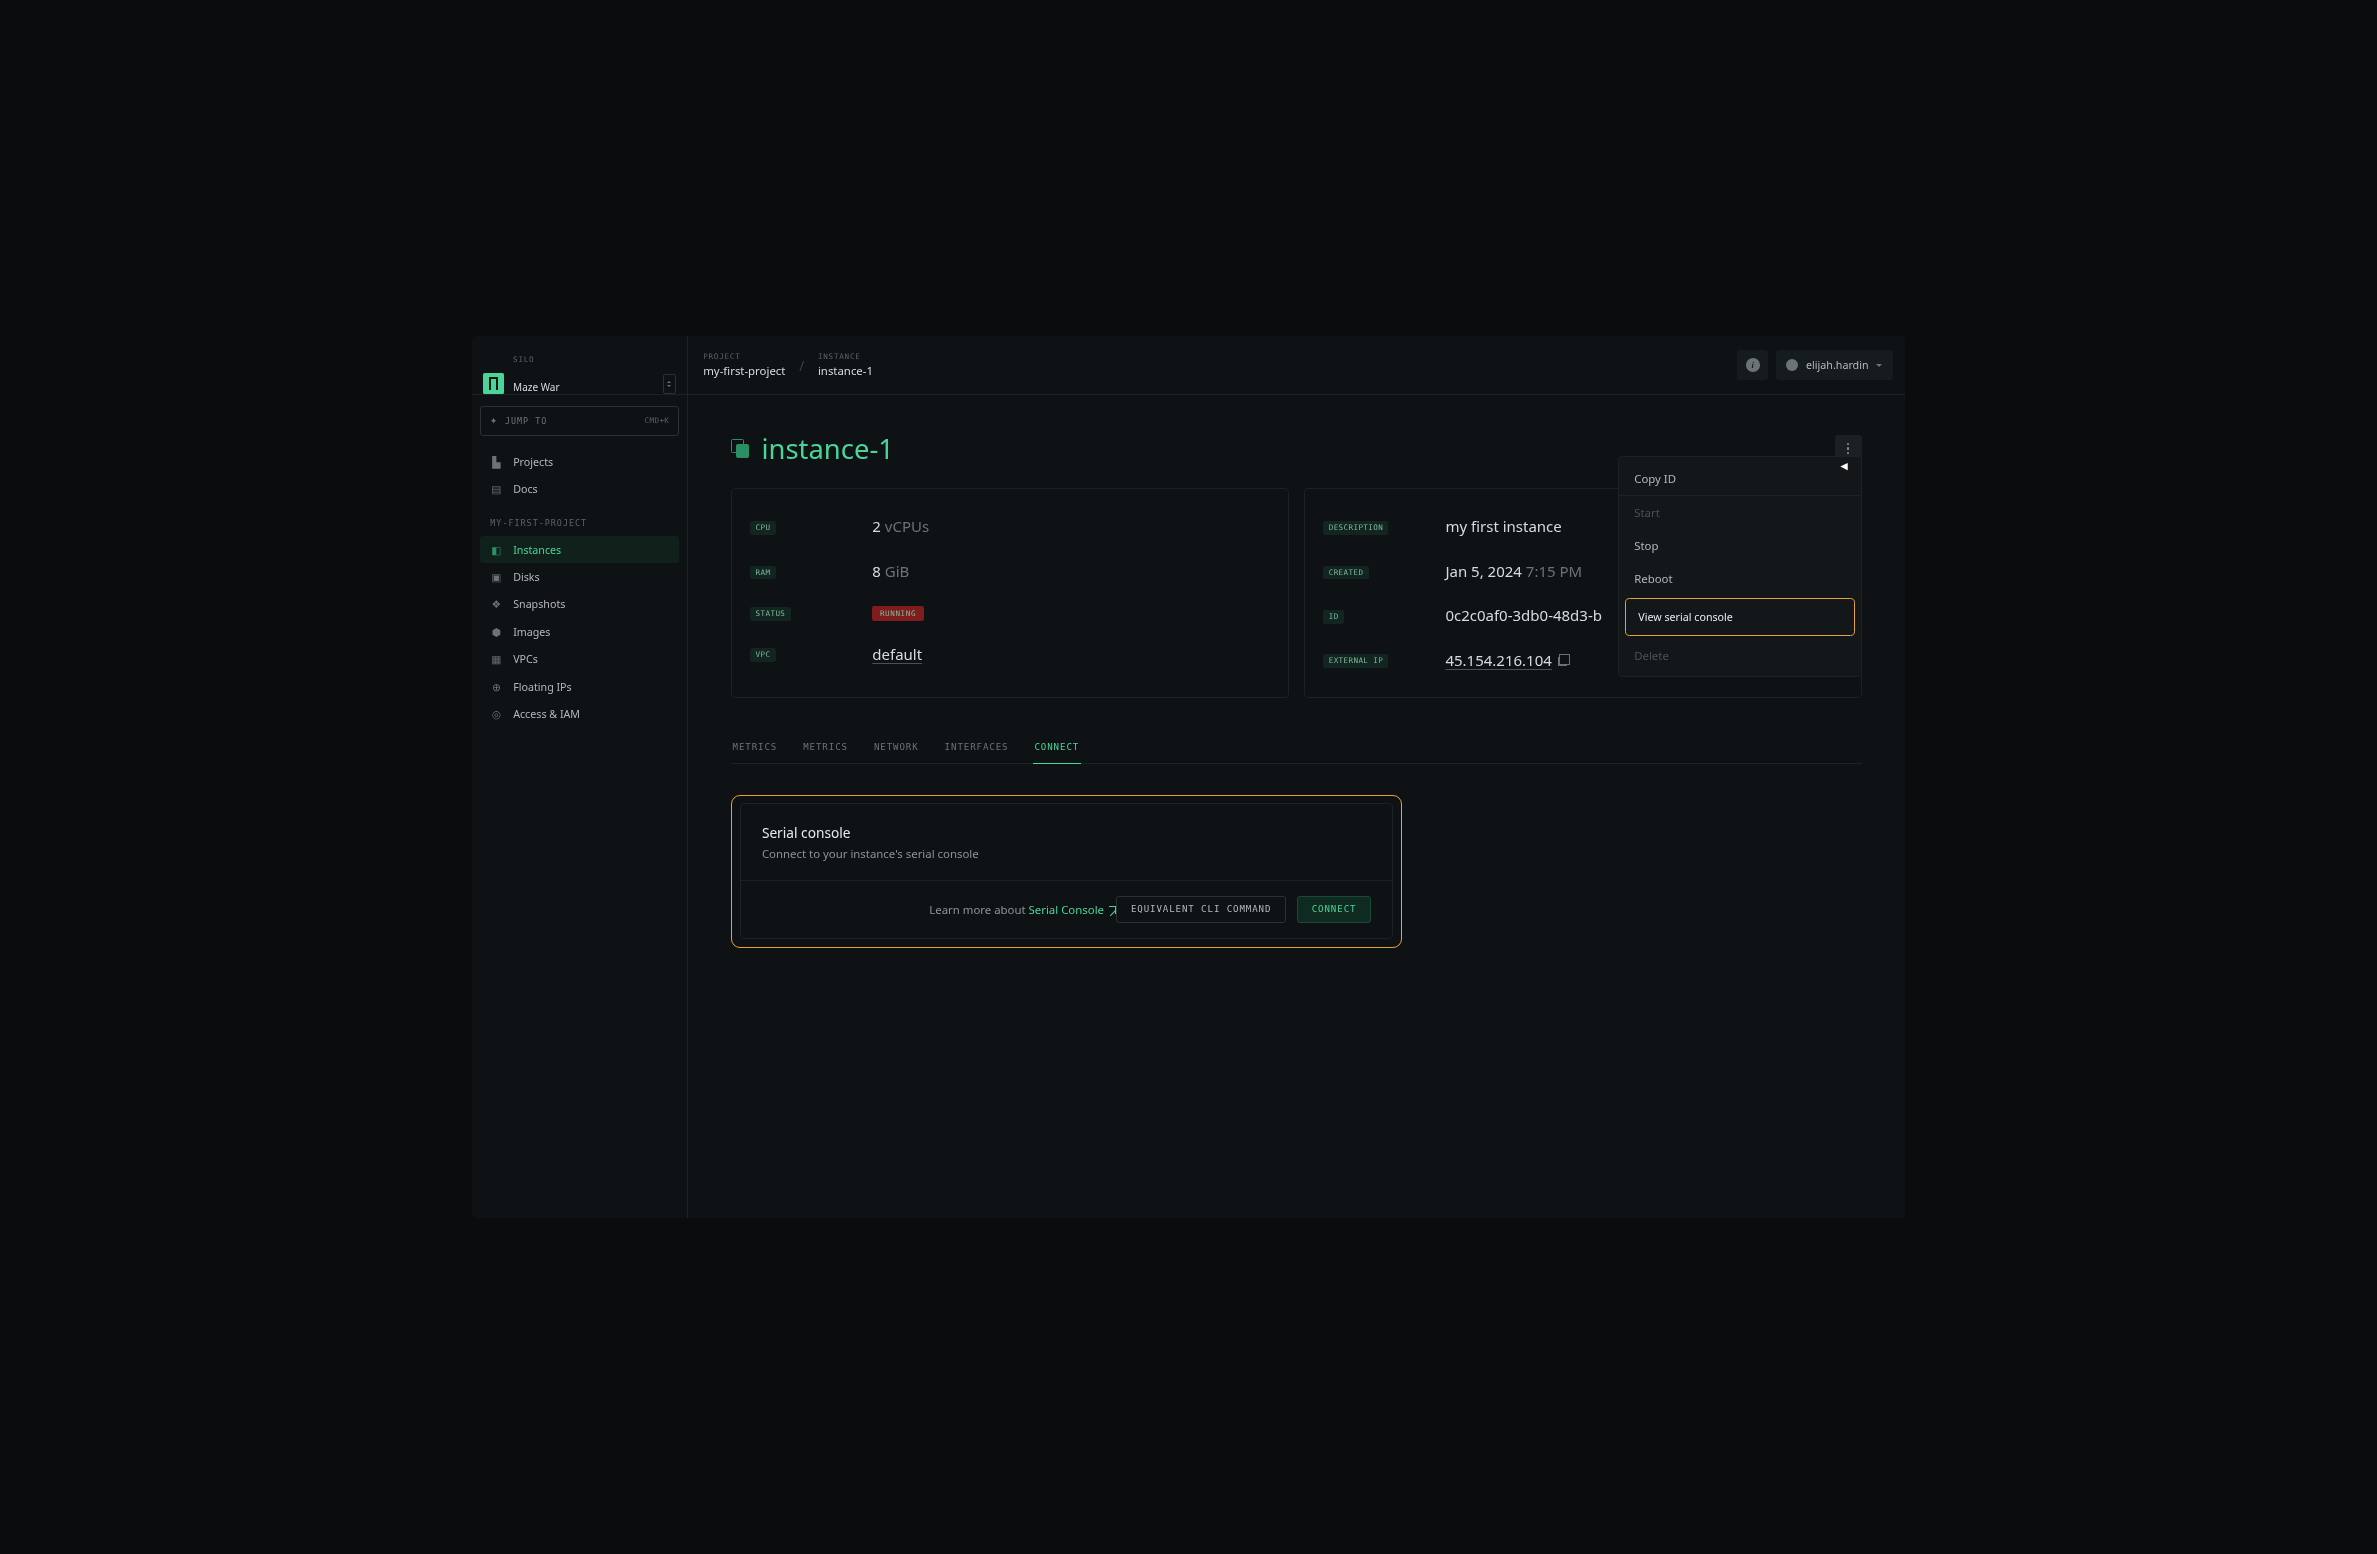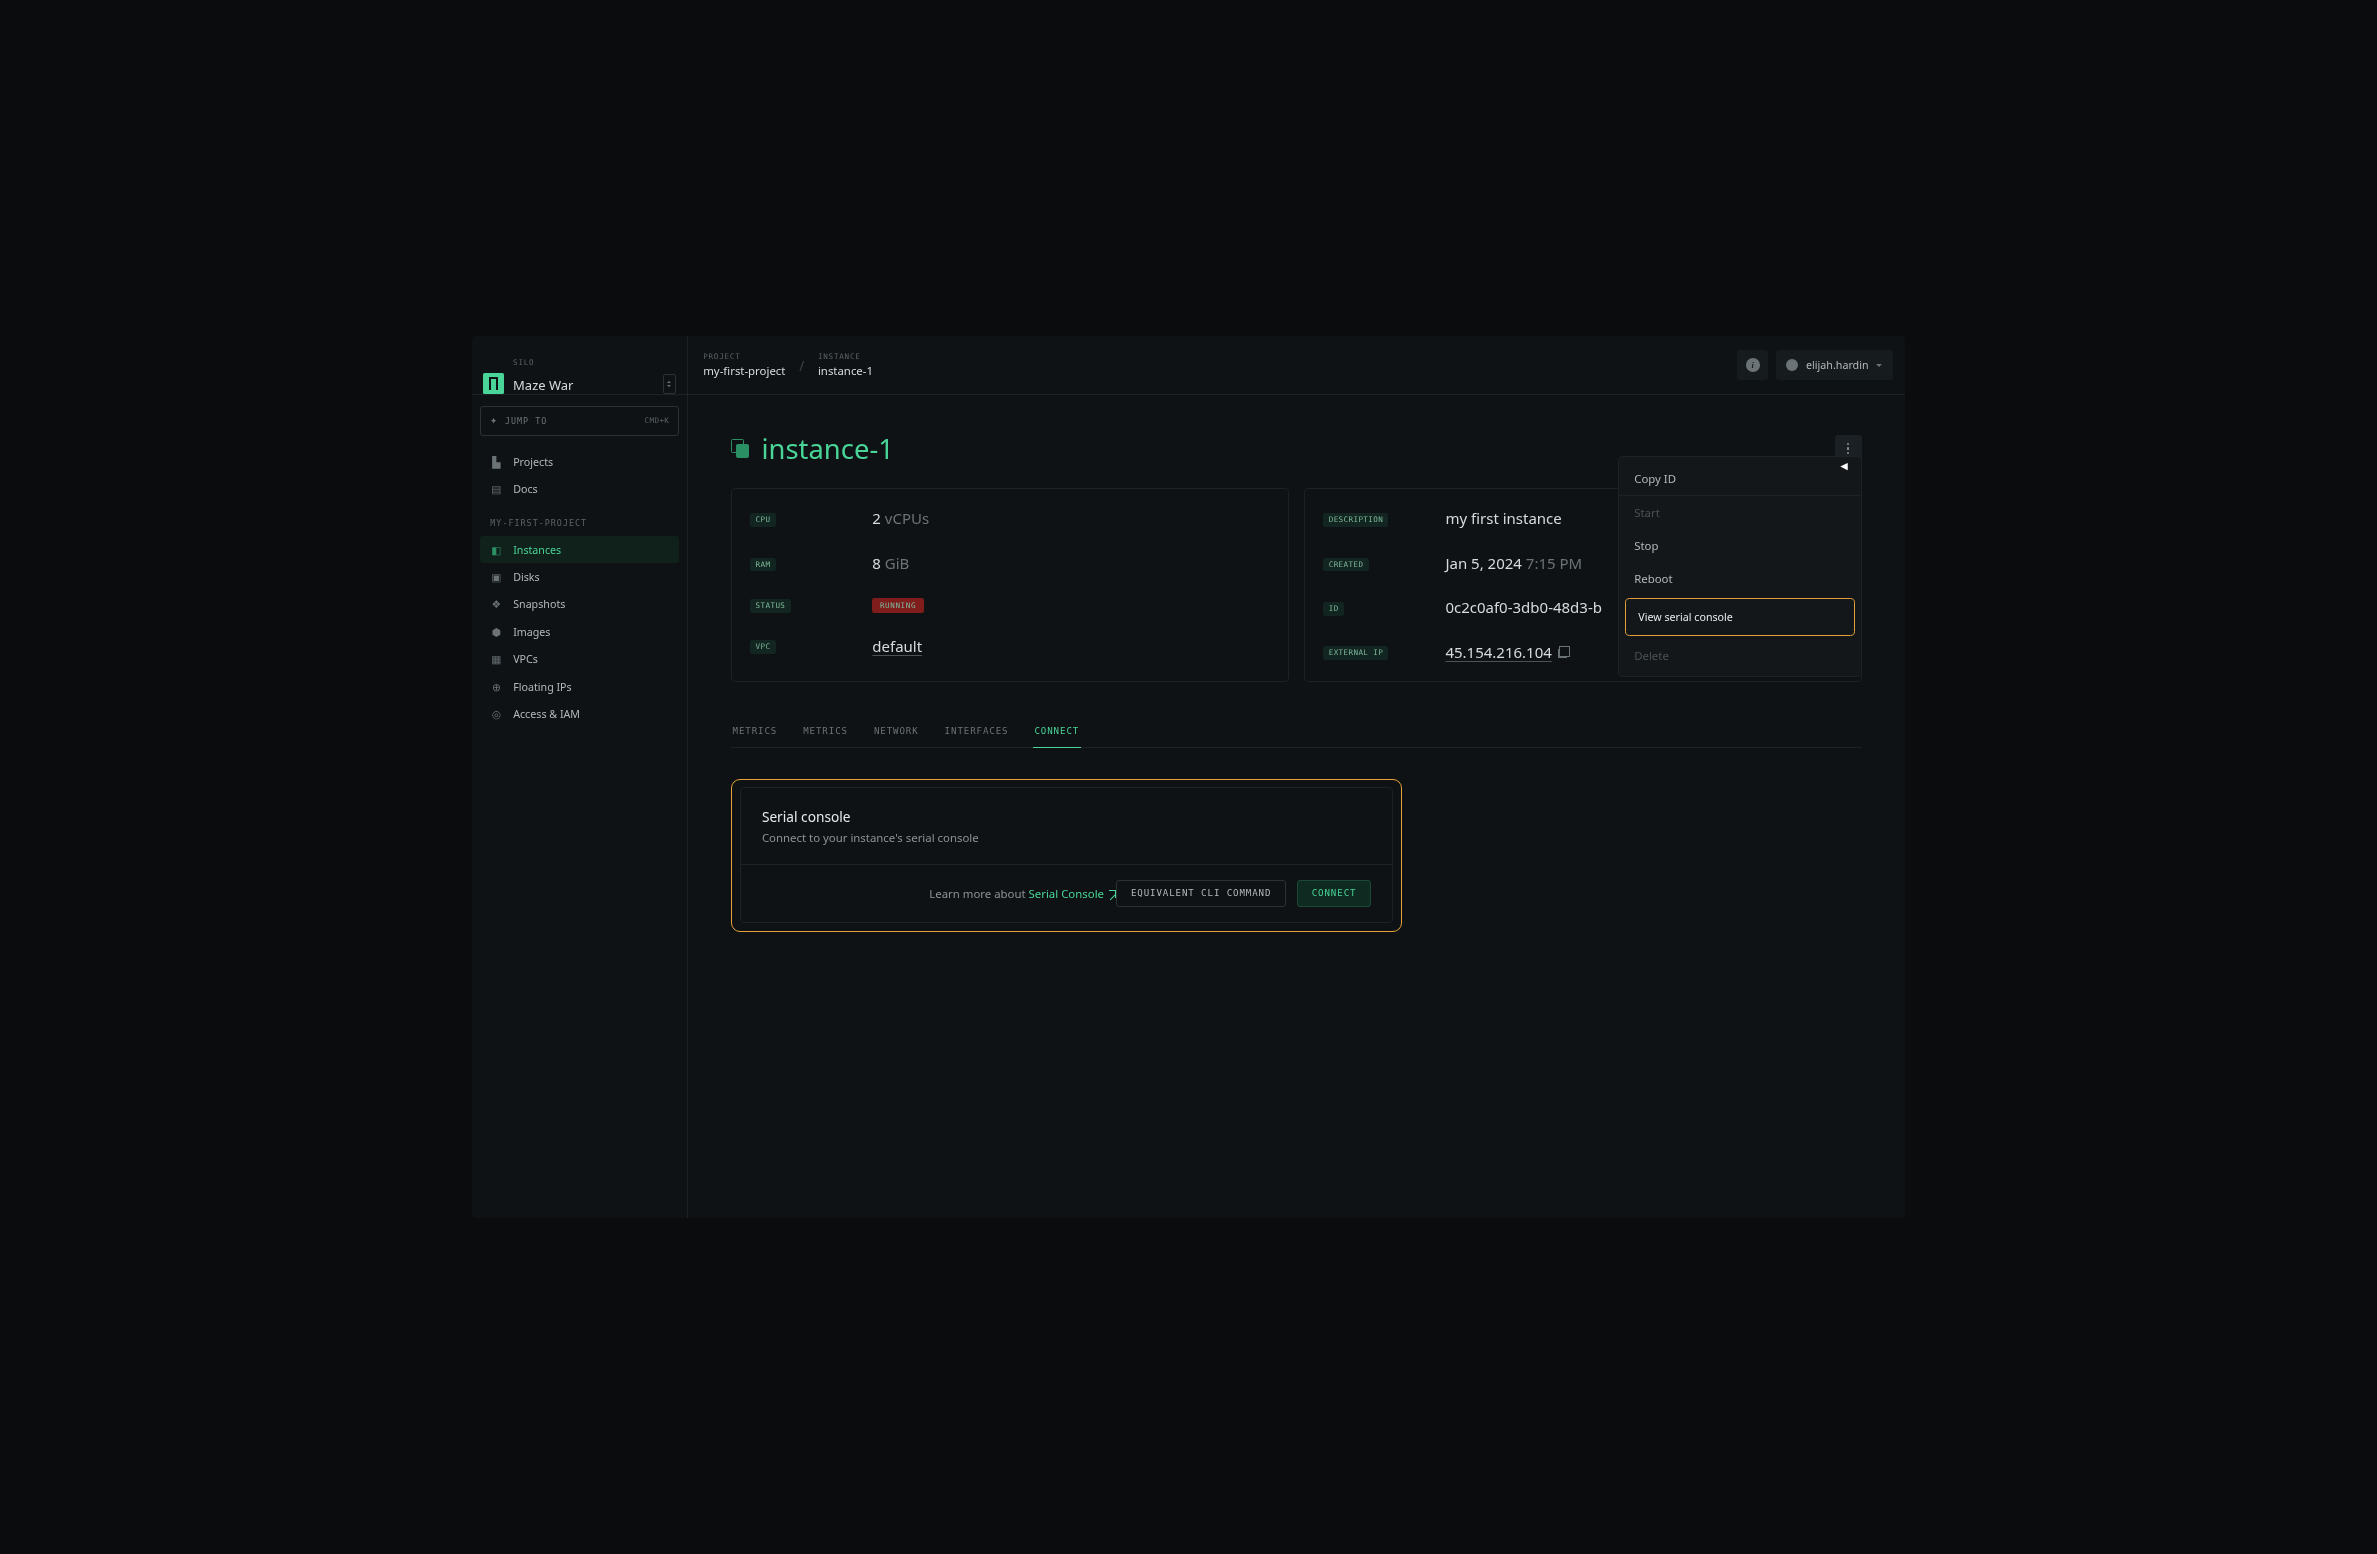--- a/index.html
+++ b/index.html
@@ -4,21 +4,21 @@
 <style>
 *{box-sizing:border-box;margin:0;padding:0;font-family:ui-sans-serif,system-ui,-apple-system,sans-serif}
 body{background:#0a0c0d;color:#b5b7ba;display:flex;align-items:center;justify-content:center;min-height:100vh;padding:30.5px;font-size:10.7px}
 .window{width:100%;max-width:1433px;background:#0f1214;border-radius:4.6px;overflow:visible;display:flex;flex-direction:column;position:relative}
 .topbar{display:flex;align-items:center;height:59px;border-bottom:0.8px solid #1c2225}
 .silo{display:flex;align-items:flex-end;padding:0 10.7px;border-right:0.8px solid #1c2225;height:100%;gap:9.1px;min-width:216px}
 .logo{width:21.3px;height:21.3px;background:#48d597;display:flex;align-items:center;justify-content:center;border-radius:1.5px}
 .logo-inner{width:9.1px;height:13.7px;border:2.3px solid #0f1214;border-bottom:none}
 .silo-text{flex:1}
 .silo-label{font-family:ui-monospace,monospace;font-size:7.6px;letter-spacing:.1em;color:#5b6367}
-.silo-name{color:#d7dadf;font-size:13px;margin-top:9px}
+.silo-name{color:#d7dadf;font-size:10px;margin-top:16px}
 .silo-arrows{width:13.7px;height:20px;border:0.8px solid #2a3236;border-radius:2.3px;display:flex;flex-direction:column;align-items:center;justify-content:center;gap:1.5px}
 .silo-arrows::before,.silo-arrows::after{content:"";width:0;height:0;border-left:2.3px solid transparent;border-right:2.3px solid transparent}
 .silo-arrows::before{border-bottom:2.3px solid #6b7377}
 .silo-arrows::after{border-top:2.3px solid #6b7377}
 .breadcrumbs{display:flex;align-items:center;padding:0 15.2px;gap:13.7px;flex:1}
 .crumb{display:flex;flex-direction:column}
 .crumb-label{font-family:ui-monospace,monospace;font-size:7.6px;letter-spacing:.1em;color:#5b6367}
 .crumb-value{color:#d7dadf;font-size:11.4px;margin-top:1.5px}
 .crumb-sep{color:#3a4246;font-size:13.7px}
 .topbar-right{display:flex;align-items:center;gap:7.6px;padding-right:12.2px}
@@ -43,21 +43,21 @@
 .title-left{display:flex;align-items:center;gap:12.2px}
 .title-ico{display:inline-block;width:18.3px;height:18.3px;position:relative}
 .title-ico::before,.title-ico::after{content:"";position:absolute;border:1.9px solid #2a8f62;width:11.4px;height:11.4px;border-radius:1.5px}
 .title-ico::before{top:0;left:0}
 .title-ico::after{bottom:0;right:0;background:#2a8f62}
 .title{color:#48d597;font-size:27.4px;font-weight:400}
 .dots-btn{width:27.4px;height:27.4px;background:#1a2023;border-radius:3px;display:flex;align-items:center;justify-content:center;cursor:pointer}
 .dots{display:flex;flex-direction:column;gap:2.3px}
 .dots span{width:2.3px;height:2.3px;background:#8b9397;border-radius:50%}
 .cards{display:flex;gap:15.2px;margin-bottom:34px}
-.card{flex:1;border:0.8px solid #1c2225;border-radius:4.6px;padding:7px 0}
+.card{flex:1;border:0.8px solid #1c2225;border-radius:4.6px;padding:15px 0}
 .row{display:flex;align-items:center;padding:12.2px 18.3px}
 .badge{font-family:ui-monospace,monospace;font-size:7.6px;letter-spacing:.05em;color:#7fb99c;background:#122520;padding:2.3px 5.3px;border-radius:2.3px;min-width:fit-content}
 .row-label{width:122px}
 .row-val{color:#d7dadf;font-size:15px}
 .row-val .dim{color:#6b7377}
 .status-pill{font-family:ui-monospace,monospace;font-size:7.6px;letter-spacing:.08em;color:#7fb99c;background:#7f1d1d;padding:3px 7.6px;border-radius:2.3px}
 .link{color:#d7dadf;text-decoration:underline;text-decoration-color:#4a5256;text-underline-offset:3px}
 .ext-ico{display:inline-block;width:9.1px;height:9.1px;border:1.1px solid #6b7377;margin-left:6.1px;position:relative;vertical-align:middle}
 .ext-ico::after{content:"";position:absolute;width:9.1px;height:9.1px;border:1.1px solid #6b7377;top:-3.8px;right:-3.8px;background:#0f1214}
 .tabs{display:flex;gap:23px;border-bottom:0.8px solid #1c2225;margin-bottom:30.5px}

